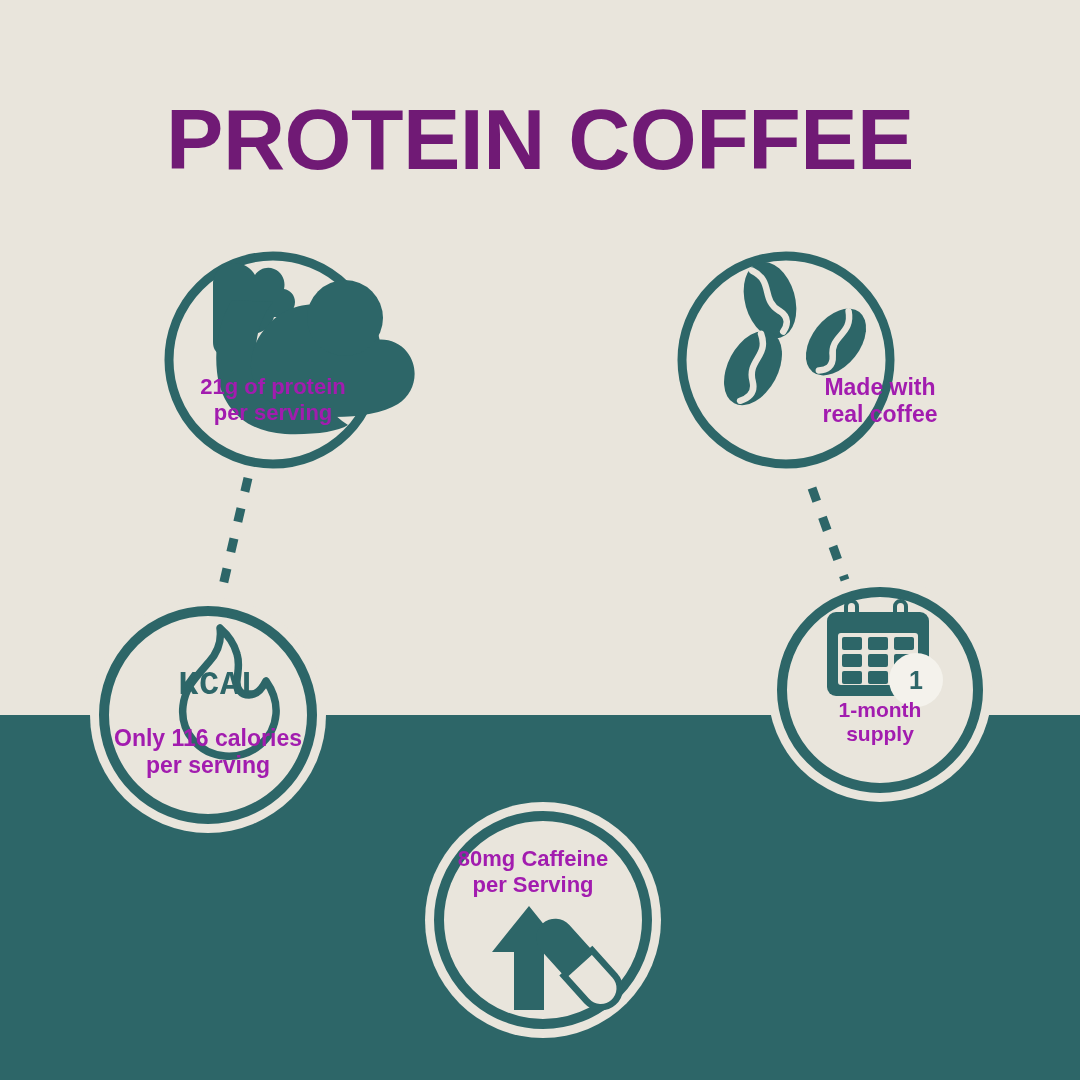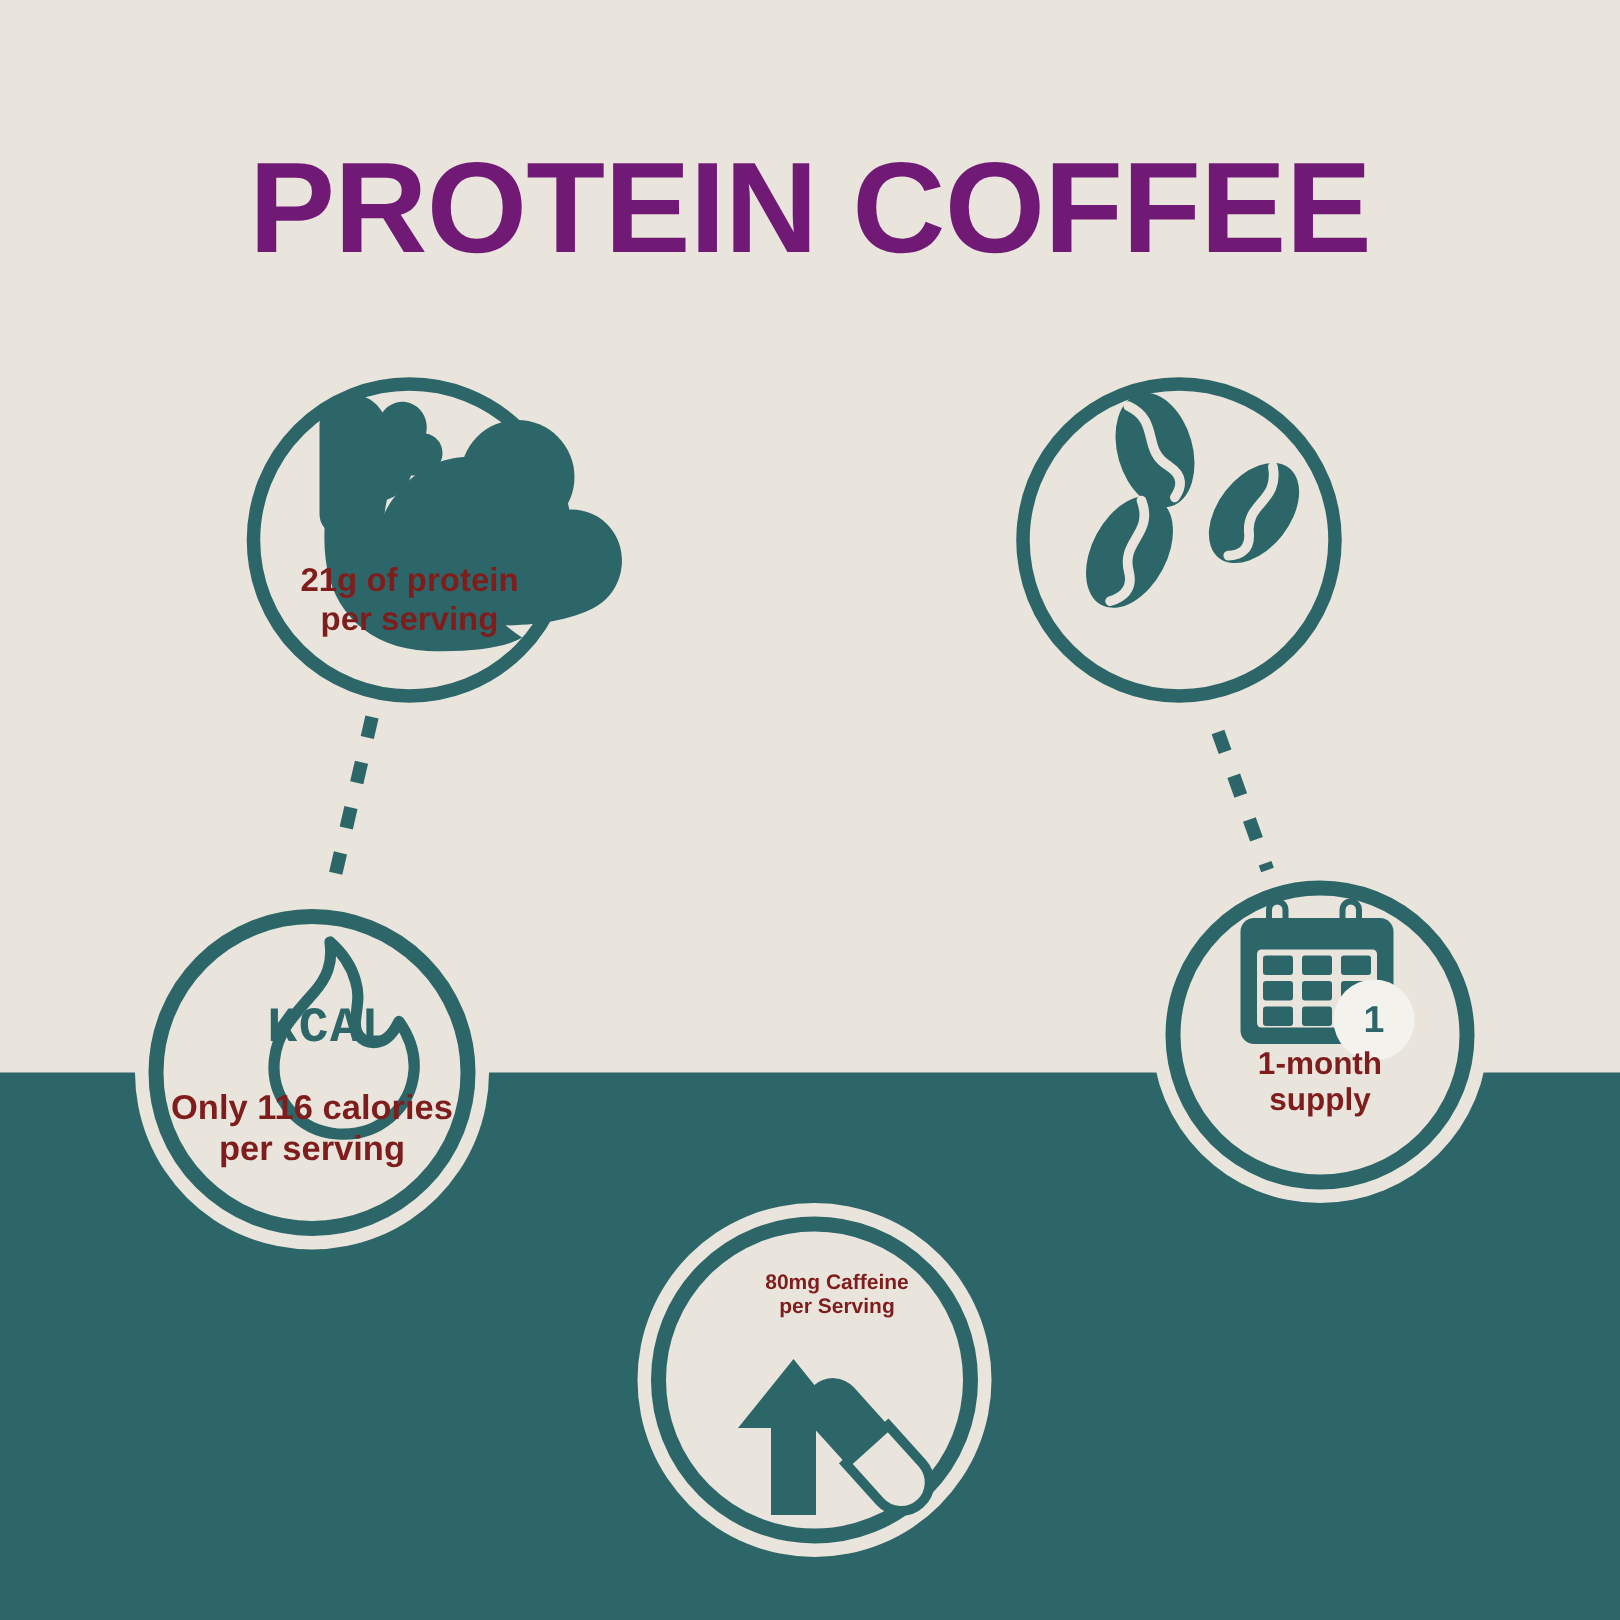--- a/index.html
+++ b/index.html
@@ -22,30 +22,30 @@
     font-weight:700;
     letter-spacing:-0.5px;
     color:#701a75;
     line-height:1;
     white-space:nowrap;
   }
 
   .badge-label {
     position:absolute;
     text-align:center;
-    color:#7f1d1d;
+    color:#a21caf;
     font-weight:700;
     line-height:1.16;
     white-space:pre-line;
   }
   .lbl-protein  { left:153px; top:374px;  width:240px; font-size:22px; }
   .lbl-coffee   { left:760px; top:374px;  width:240px; font-size:23px; }
   .lbl-calories { left:88px;  top:725px;  width:240px; font-size:23px;text-align:center; }
   .lbl-month    { left:760px; top:698px;  width:240px; font-size:21px; }
-  .lbl-caffeine { left:438px; top:846px;  width:240px; font-size:14px; }
+  .lbl-caffeine { left:413px; top:846px;  width:240px; font-size:22px; }
 
   .day-num {
     position:absolute;
     left:893px; top:657px;
     width:46px; height:46px;
     display:flex; align-items:center; justify-content:center;
     color:#2d6668;
     font-size:25px;
     font-weight:700;
     line-height:1;
@@ -187,20 +187,22 @@
           <path d="M -19 0 L 19 0 L 19 34 a 19 19 0 0 1 -38 0 Z" fill="#e9e5dc" stroke="#2d6668" stroke-width="6.5"></path>
         </g>
       </g>
     </g>
   </svg>
 
   <div class="title">PROTEIN COFFEE</div>
 
   <div class="badge-label lbl-protein">21g of protein
 per serving</div>
+  <div class="badge-label lbl-coffee">Made with
+real coffee</div>
   <div class="badge-label lbl-calories">Only 116 calories
 per serving</div>
   <div class="badge-label lbl-month">1-month
 supply</div>
   <div class="badge-label lbl-caffeine">80mg Caffeine
 per Serving</div>
 
   <div class="day-num">1</div>
 </div>
 

